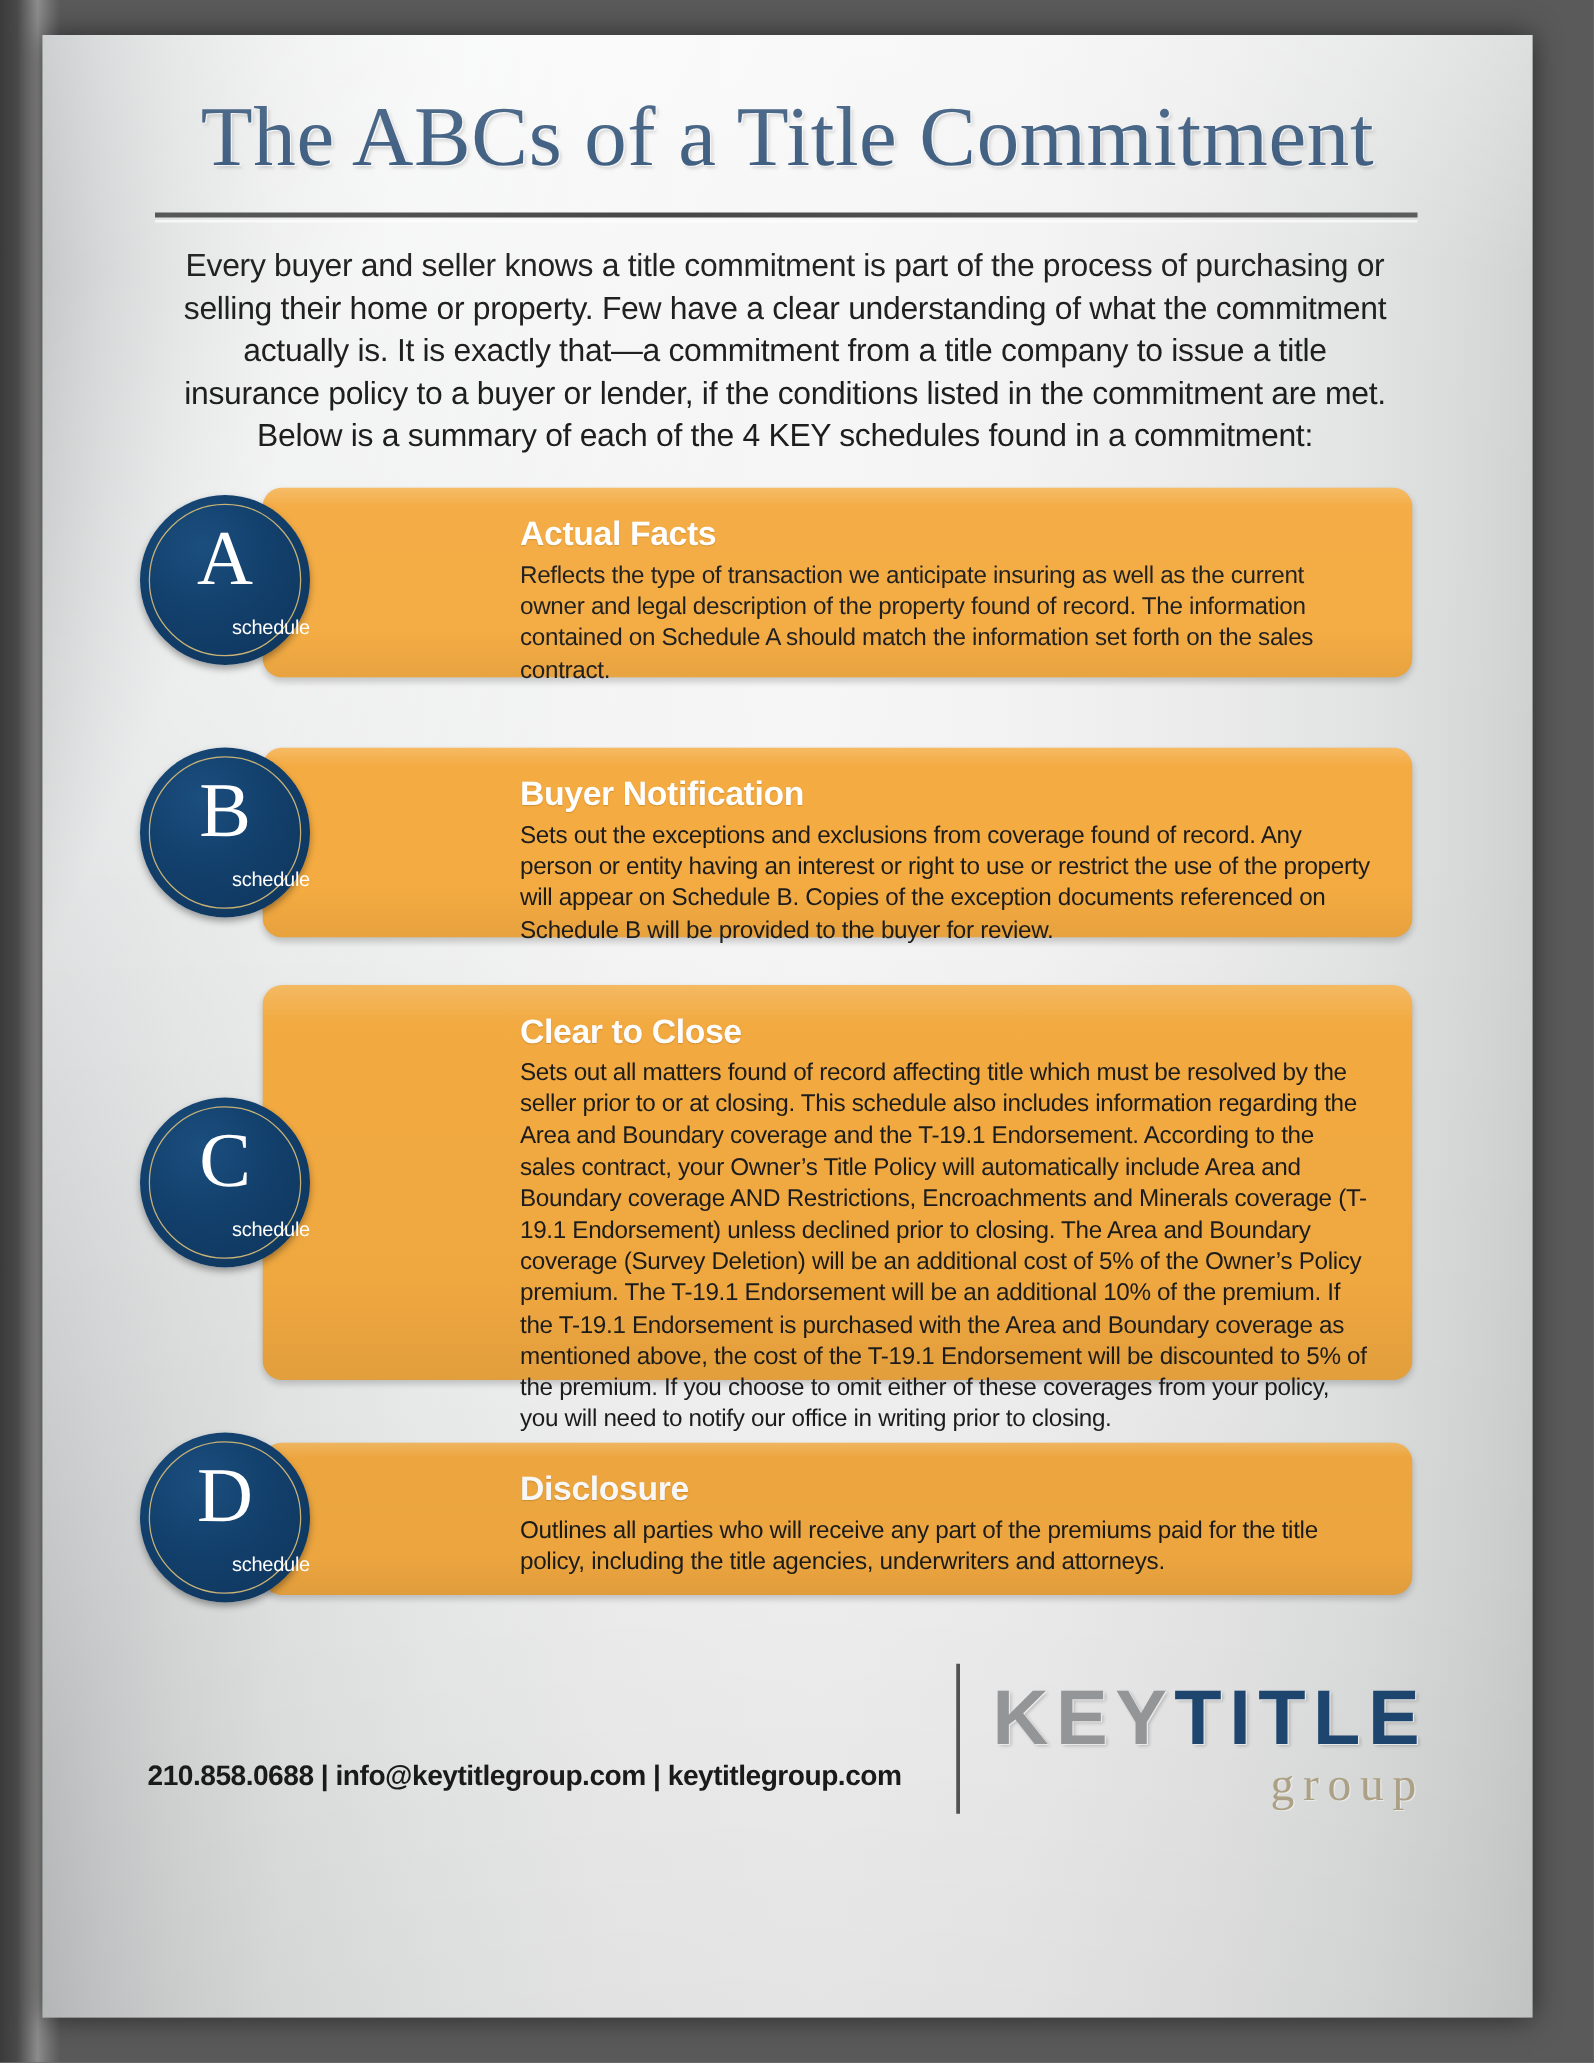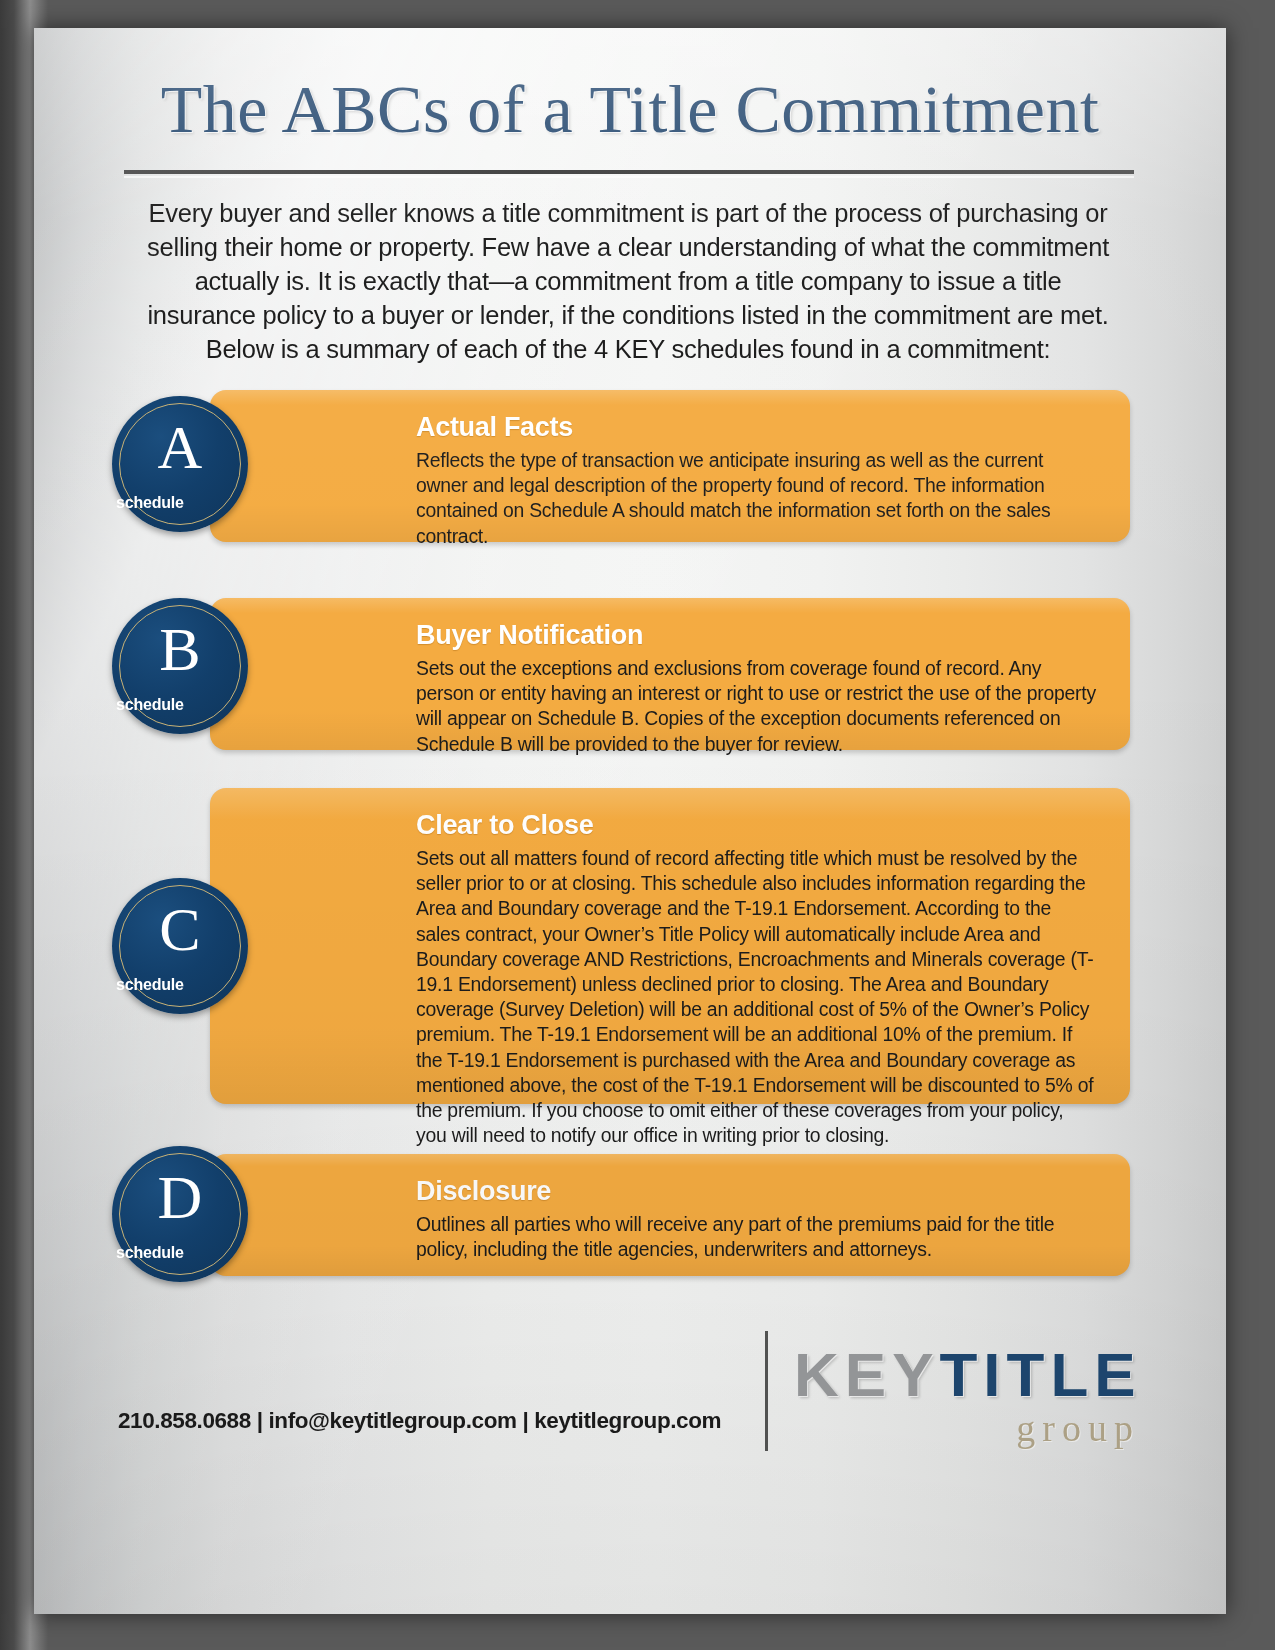--- a/index.html
+++ b/index.html
@@ -166,25 +166,25 @@
     left: 0; right: 0;
     top: 20px;
     text-align: center;
     font-family: "Liberation Serif", "DejaVu Serif", serif;
     font-size: 62px;
     line-height: 62px;
     color: #ffffff;
   }
   .badge-sub {
     position: absolute;
-    left: 4px; right: 0;
+    left: 16px; right: 0;
     bottom: 20px;
-    text-align: left;
+    text-align: right;
     font-size: 16px;
-    font-weight: bold;
+    font-weight: normal;
     color: #ffffff;
     letter-spacing: -0.2px;
   }
 
   
   .footer-contact {
     position: absolute;
     left: 84px;
     top: 1380px;
     font-size: 22.5px;

